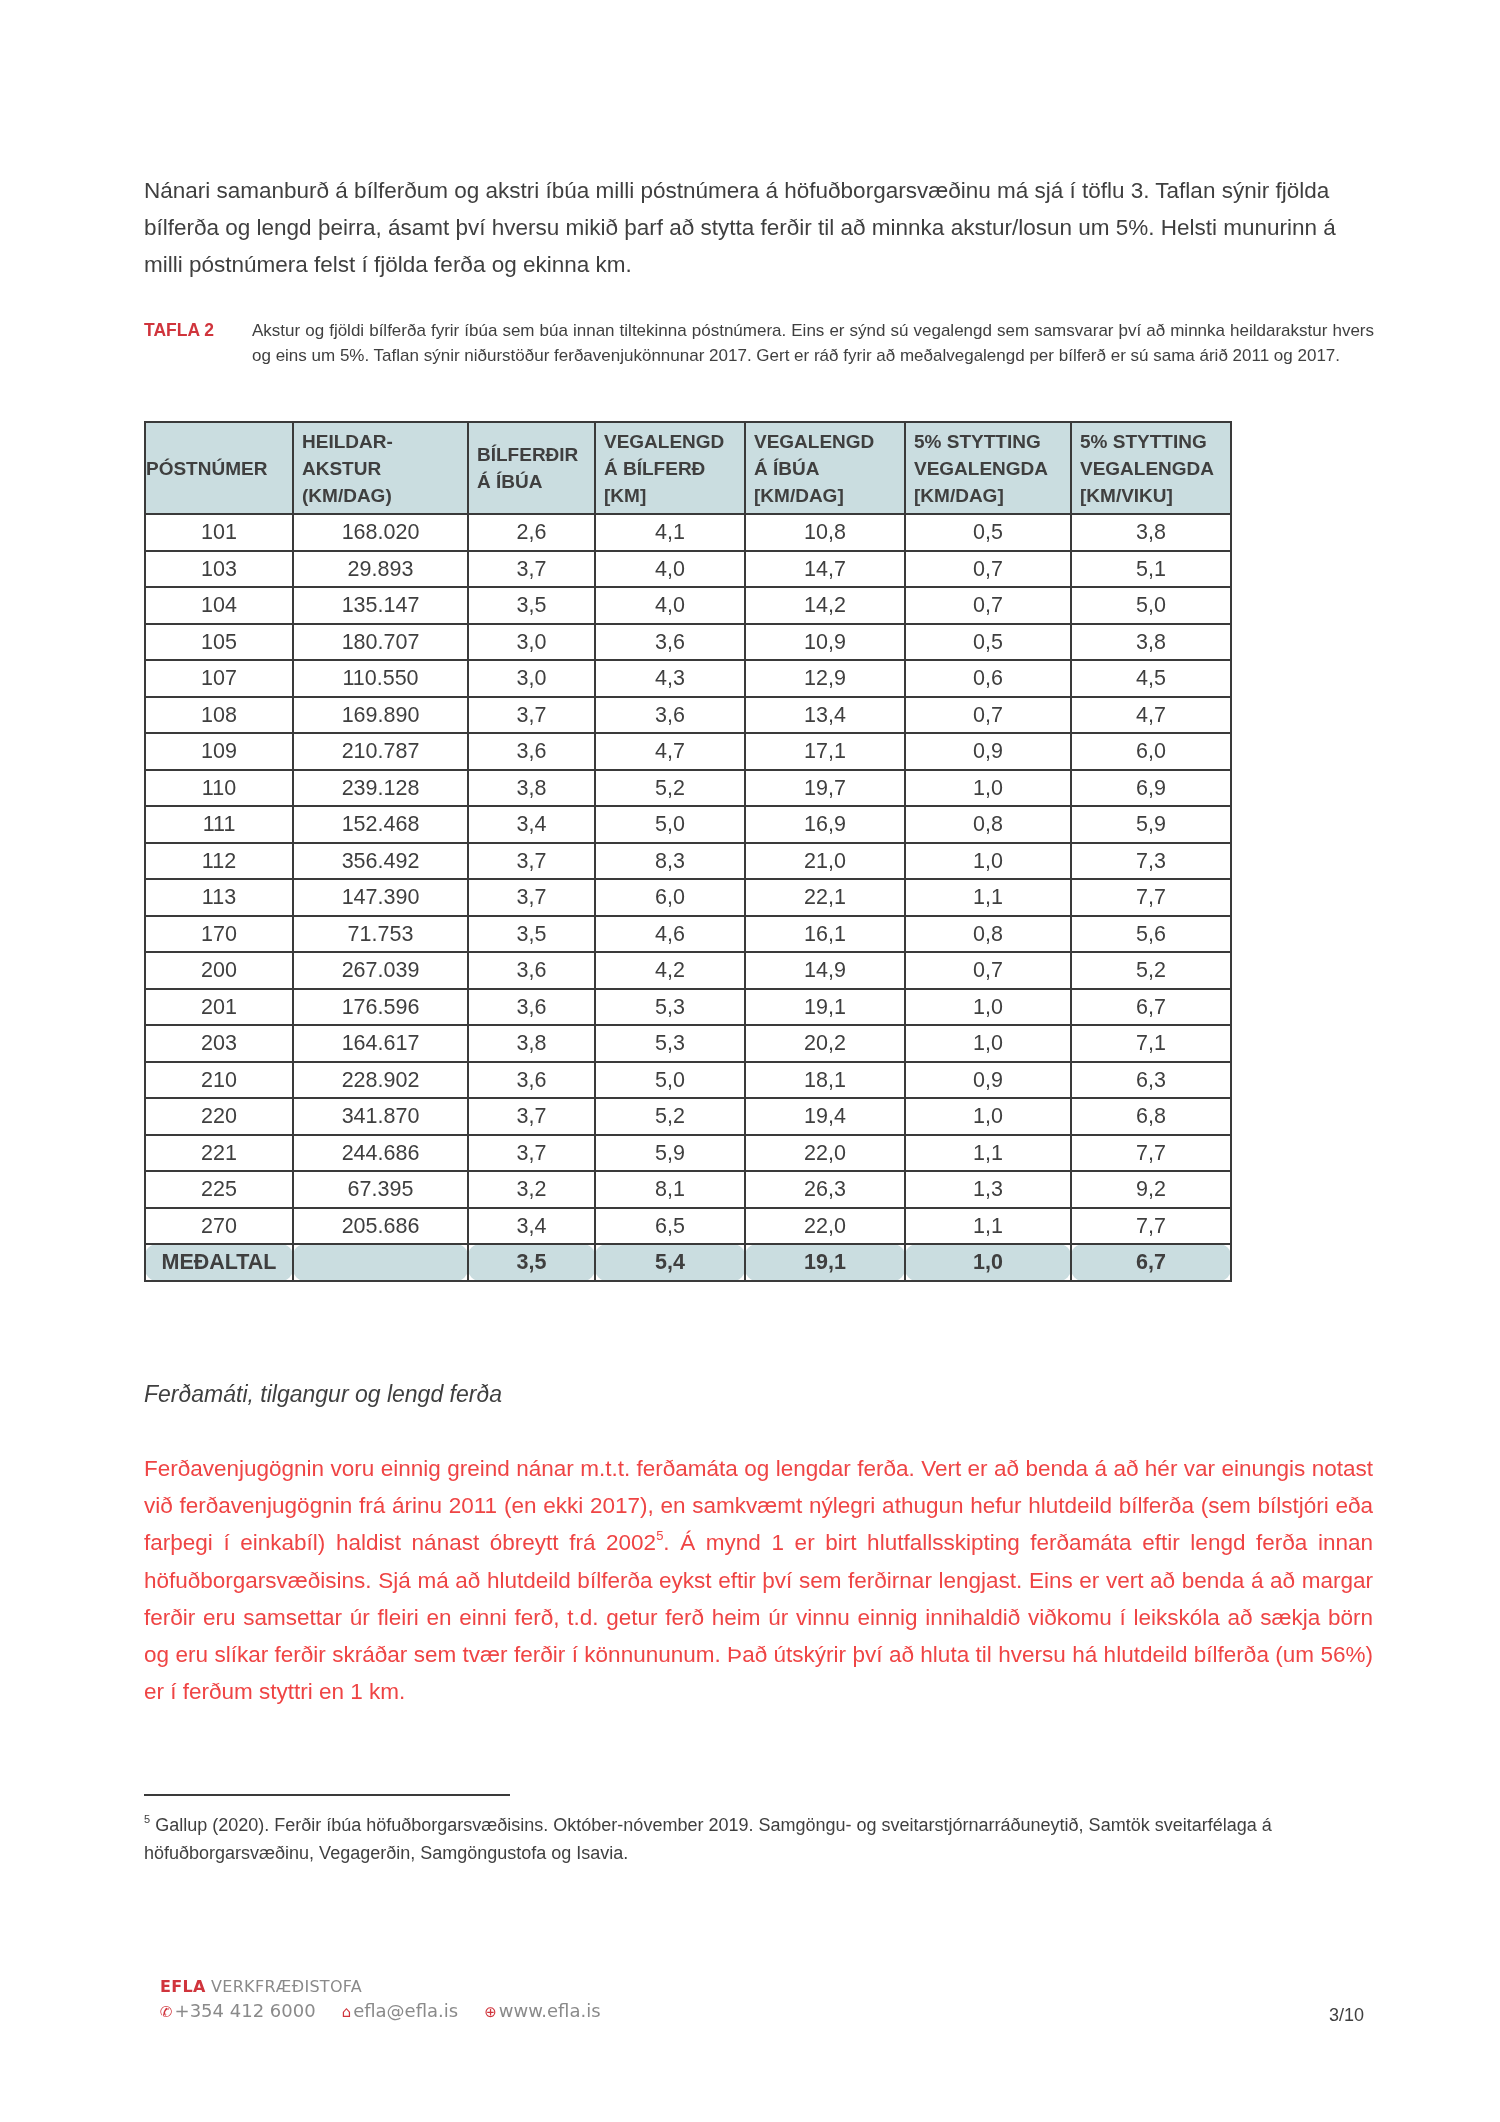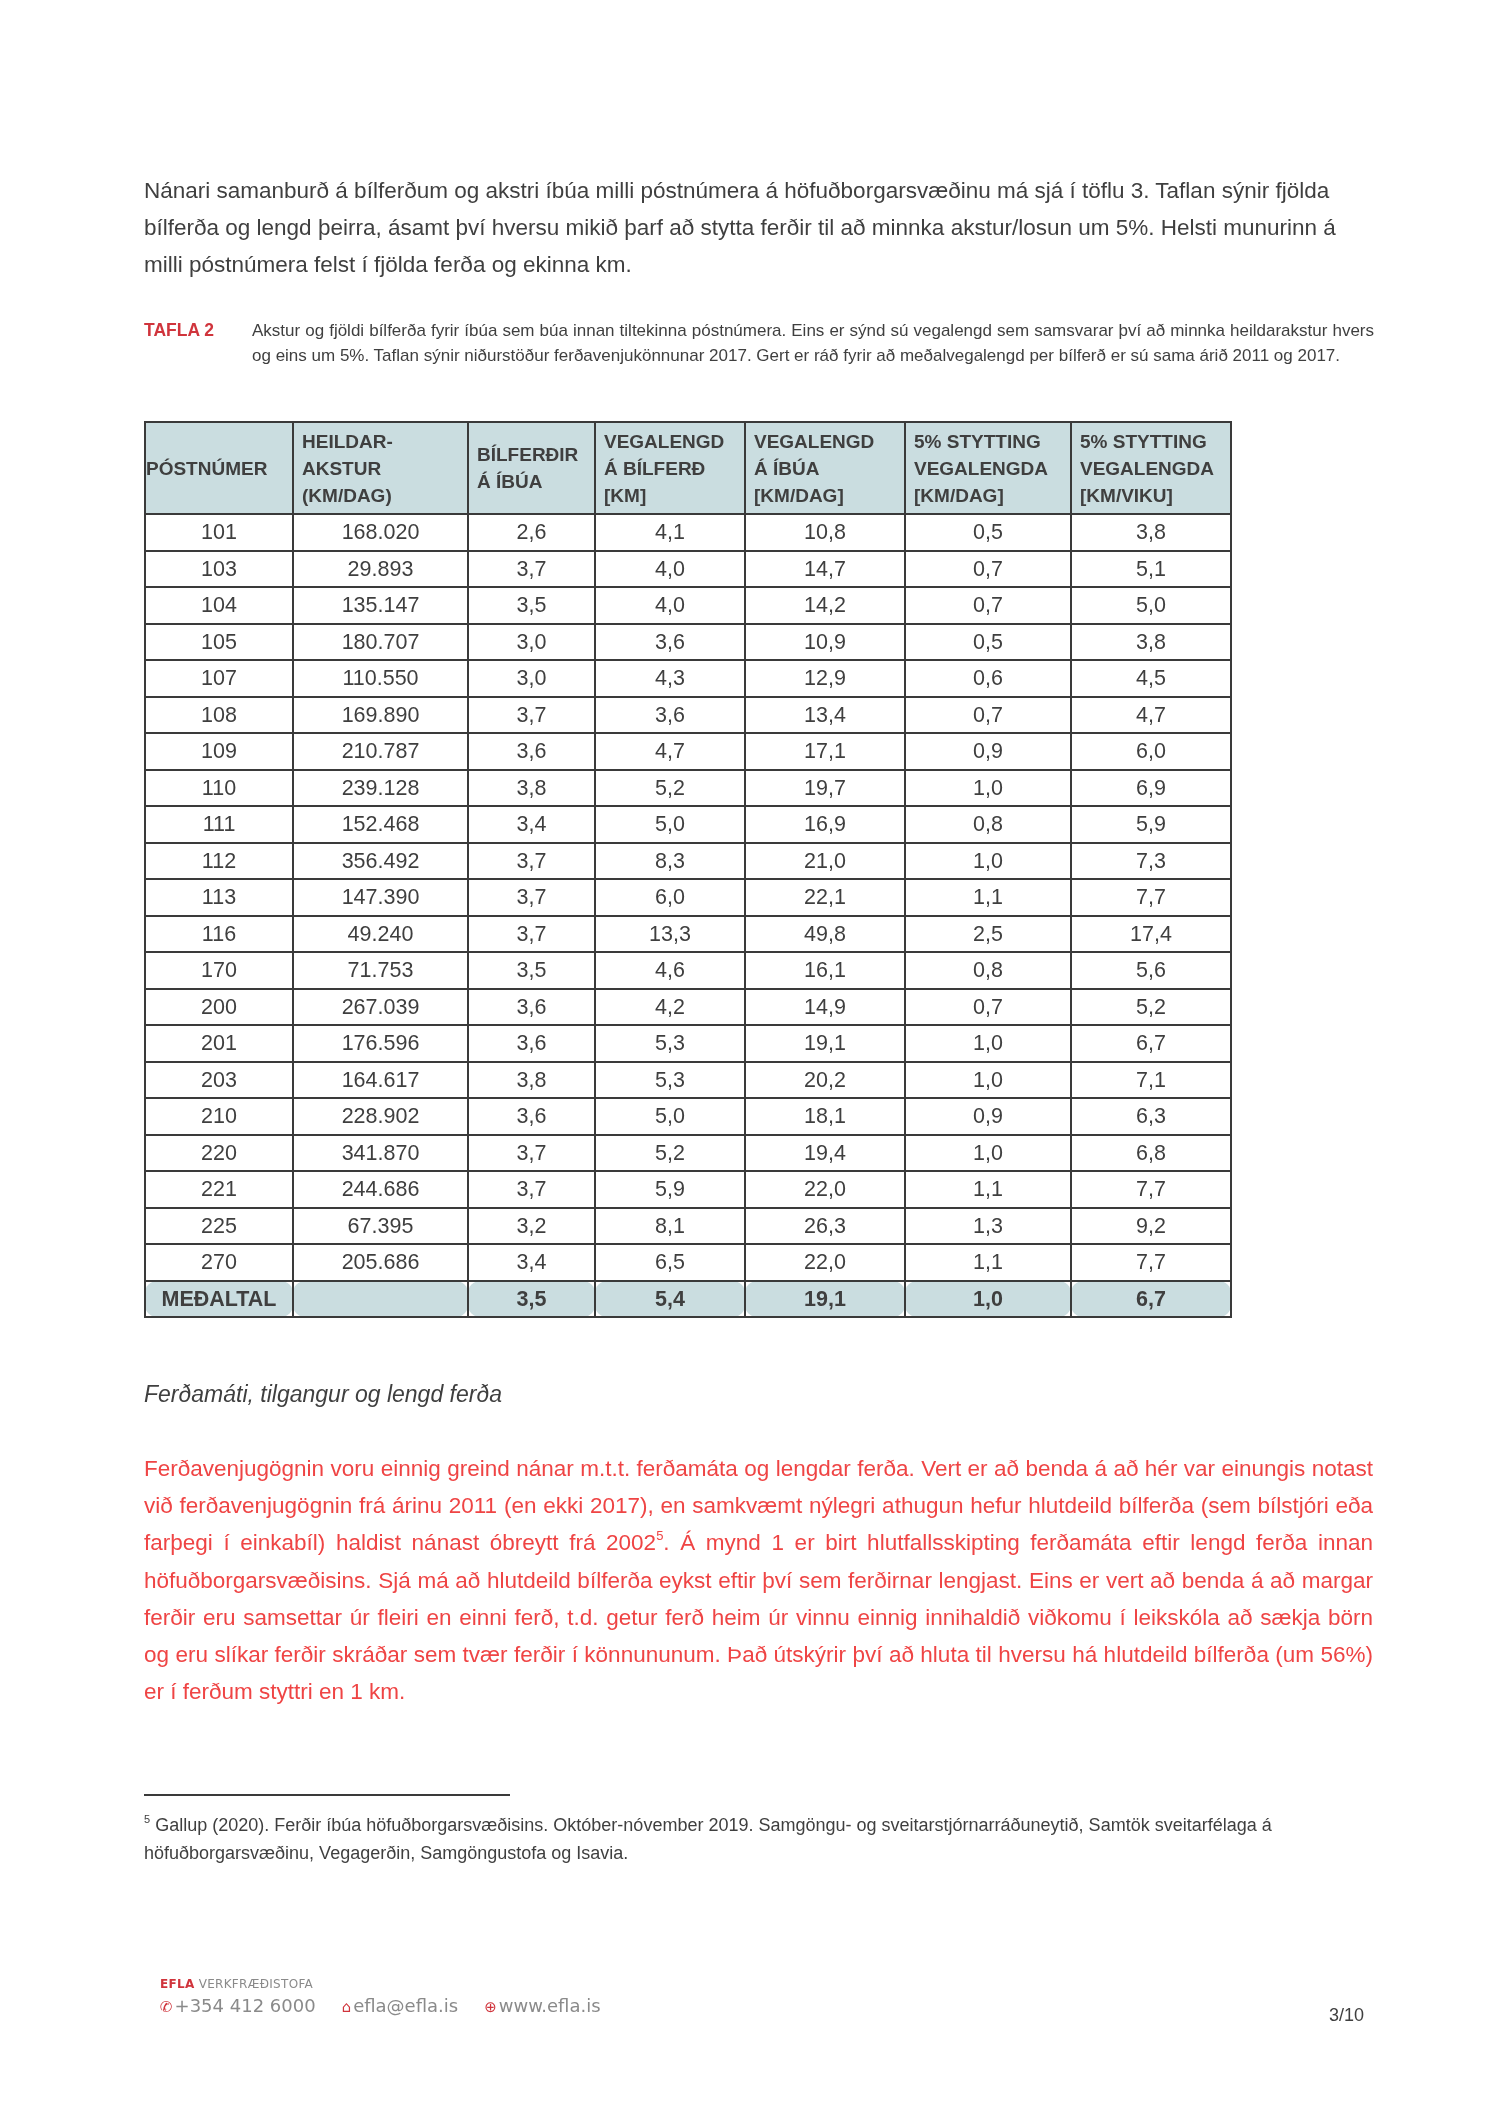--- a/index.html
+++ b/index.html
@@ -23,21 +23,21 @@
   .section-heading { position: absolute; left: 144px; top: 1381px; font-size: 23px; font-style: italic; color: #3f3f3f; }
 
   .body2 { position: absolute; left: 144px; top: 1450px; width: 1229px; font-size: 22.5px; line-height: 37.2px; color: #ef4444; text-align: justify; }
   .body2 sup { font-size: 13px; vertical-align: 10px; line-height: 0; }
 
   .fn-rule { position: absolute; left: 144px; top: 1794px; width: 366px; height: 2px; background: #3a3a3a; }
   .footnote { position: absolute; left: 144px; top: 1811px; width: 1230px; font-size: 18px; line-height: 28px; color: #3f3f3f; }
   .footnote sup { font-size: 11px; vertical-align: 8px; line-height: 0; }
 
   .footer { position: absolute; left: 160px; top: 1977px; font-family: "DejaVu Sans", sans-serif; }
-  .footer .brand { font-size: 12px; color: #8a8a8a; letter-spacing: 0.3px; }
+  .footer .brand { font-size: 16px; color: #8a8a8a; letter-spacing: 0.3px; }
   .footer .brand b { color: #d0343c; font-weight: bold; }
   .footer .contacts { margin-top: 4px; font-size: 18px; color: #8a8a8a; display: flex; gap: 26px; }
   .footer .contacts span.ic { color: #d0343c; margin-right: 2px; font-size: 15px; }
   .pagenum { position: absolute; left: 1329px; top: 2005px; font-size: 18px; color: #3f3f3f; }
 </style>
 </head>
 <body>
 
 <div class="page">
 
@@ -163,29 +163,20 @@
         <tr>
           <td>113</td>
           <td>147.390</td>
           <td>3,7</td>
           <td>6,0</td>
           <td>22,1</td>
           <td>1,1</td>
           <td>7,7</td>
         </tr>
         <tr>
-          <td>116</td>
-          <td>49.240</td>
-          <td>3,7</td>
-          <td>13,3</td>
-          <td>49,8</td>
-          <td>2,5</td>
-          <td>17,4</td>
-        </tr>
-        <tr>
           <td>170</td>
           <td>71.753</td>
           <td>3,5</td>
           <td>4,6</td>
           <td>16,1</td>
           <td>0,8</td>
           <td>5,6</td>
         </tr>
         <tr>
           <td>200</td>

